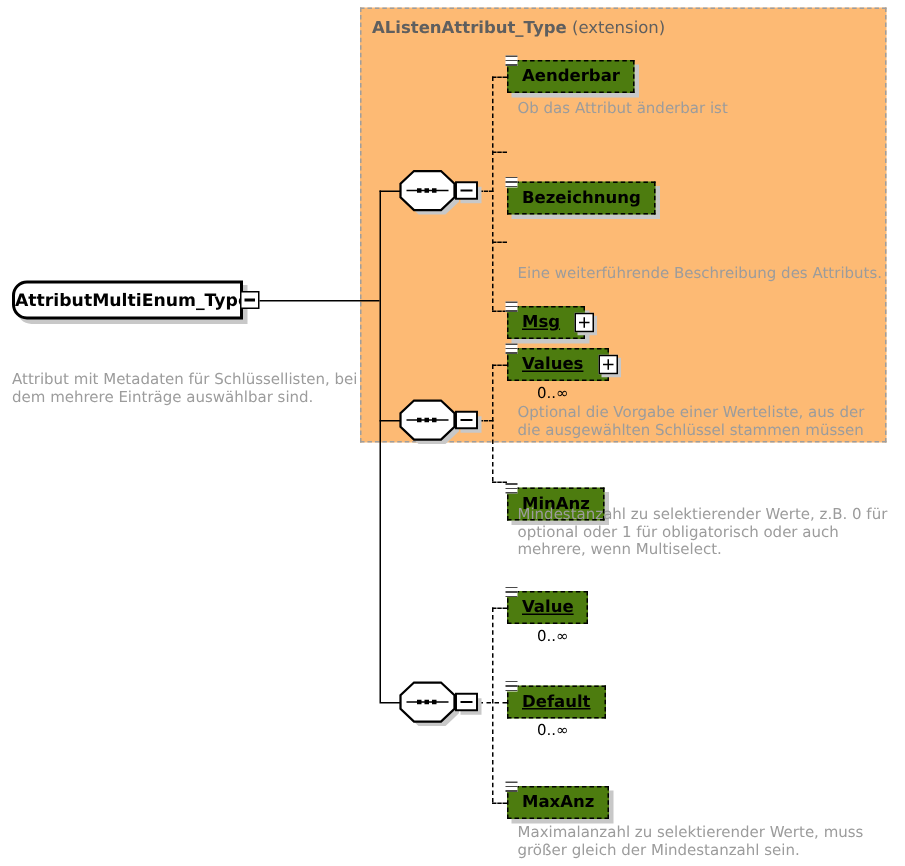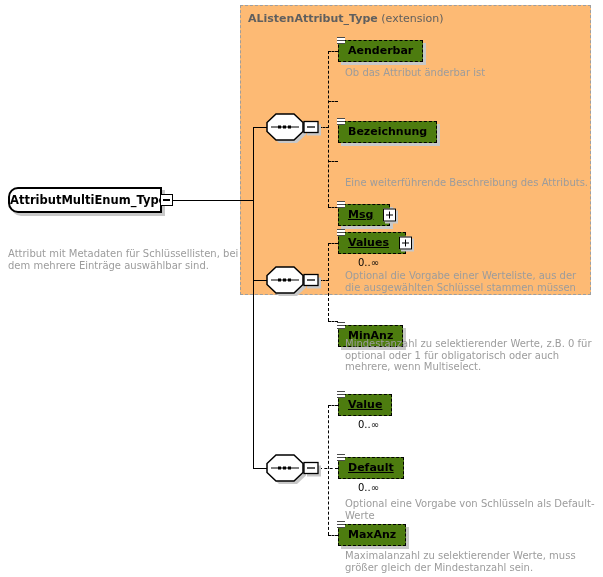--- a/index.html
+++ b/index.html
@@ -187,21 +187,20 @@
     <span class="type-icon"></span>
     <span>Value</span>
   </div>
   <div class="card" style="top:419px;">0..∞</div>
 
   <div class="elem multi" style="top:457px;">
     <span class="type-icon"></span>
     <span>Default</span>
   </div>
   <div class="card" style="top:482px;">0..∞</div>
-  <div class="annot" style="top:498px;max-width:310px;">Optional eine Vorgabe von Schlüsseln als Default-Werte</div>
 
   <div class="elem" style="top:524px;">
     <span class="type-icon"></span>
     <span>MaxAnz</span>
   </div>
   <div class="annot" style="top:550px;max-width:245px;">Maximalanzahl zu selektierender Werte, muss größer gleich der Mindestanzahl sein.</div>
 
 </div>
 
 </body></html>

